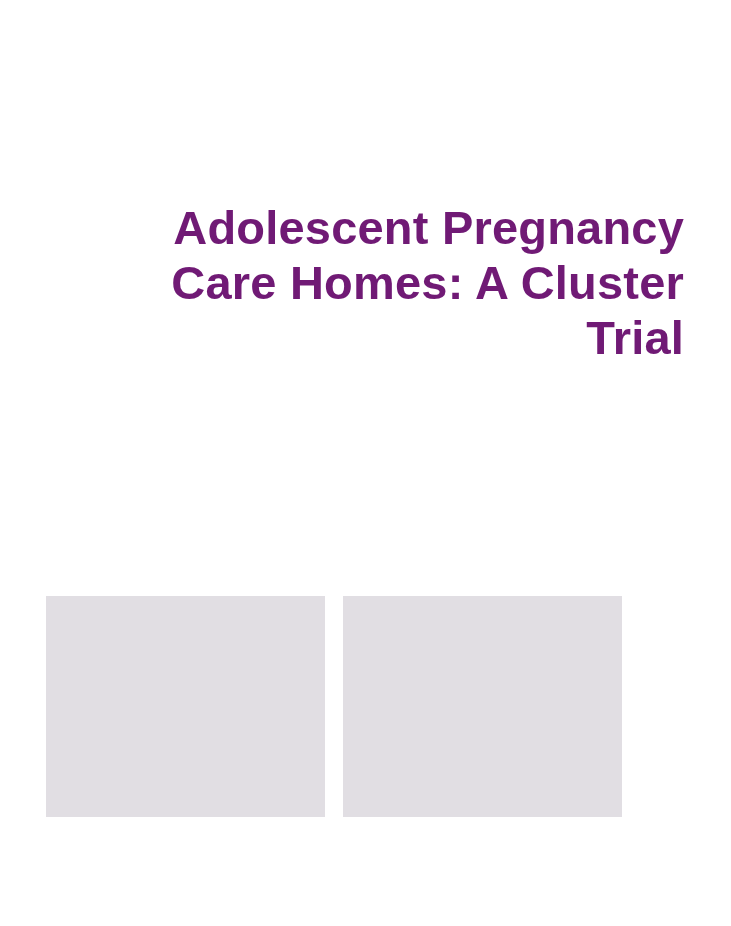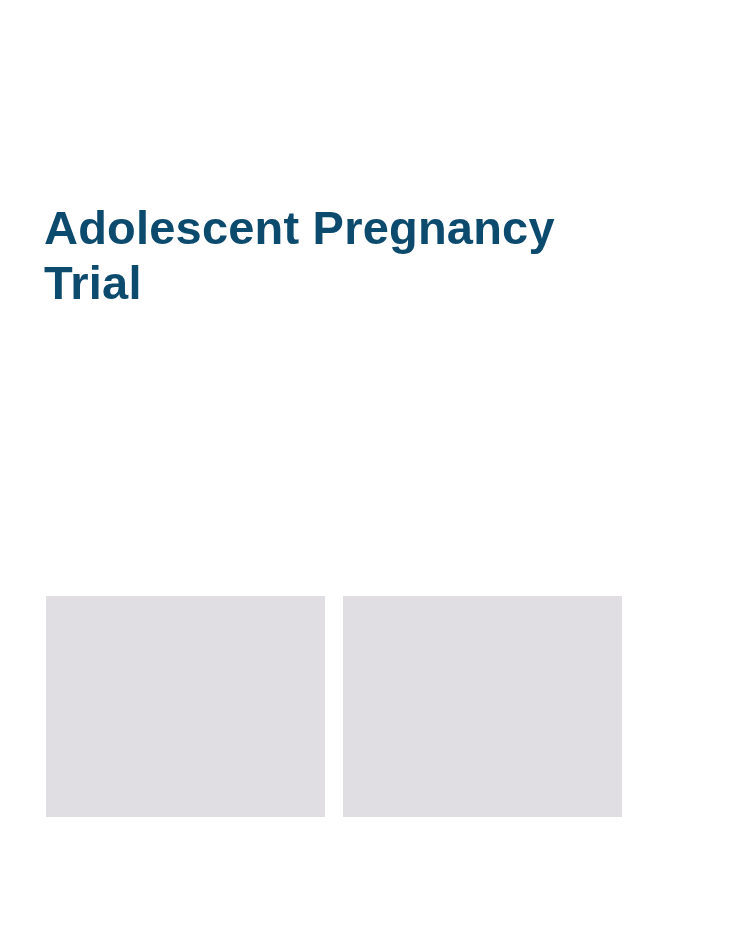--- a/index.html
+++ b/index.html
@@ -49,22 +49,23 @@
       height: 221px;
       background: #e1dee3; 
       flex: 0 0 auto;
     }
   </style>
 </head>
 <body>
 
 <div class="page" style="background: rgb(255, 255, 255);">
 
-  <h1 class="article-title" style="color: #0c4a6e;">
+  <h1 class="article-title" style="color: #701a75; text-align: right;">
     <div class="title-line">Adolescent Pregnancy</div>
+    <div class="title-line">Care Homes: A Cluster</div>
     <div class="title-line">Trial</div>
   </h1>
 
   <div class="placeholder-row">
     <div class="image-placeholder" style="background-color: rgb(225, 222, 227);"></div>
     <div class="image-placeholder" style="background-color: rgb(225, 222, 227);"></div>
   </div>
 
 </div>
 

